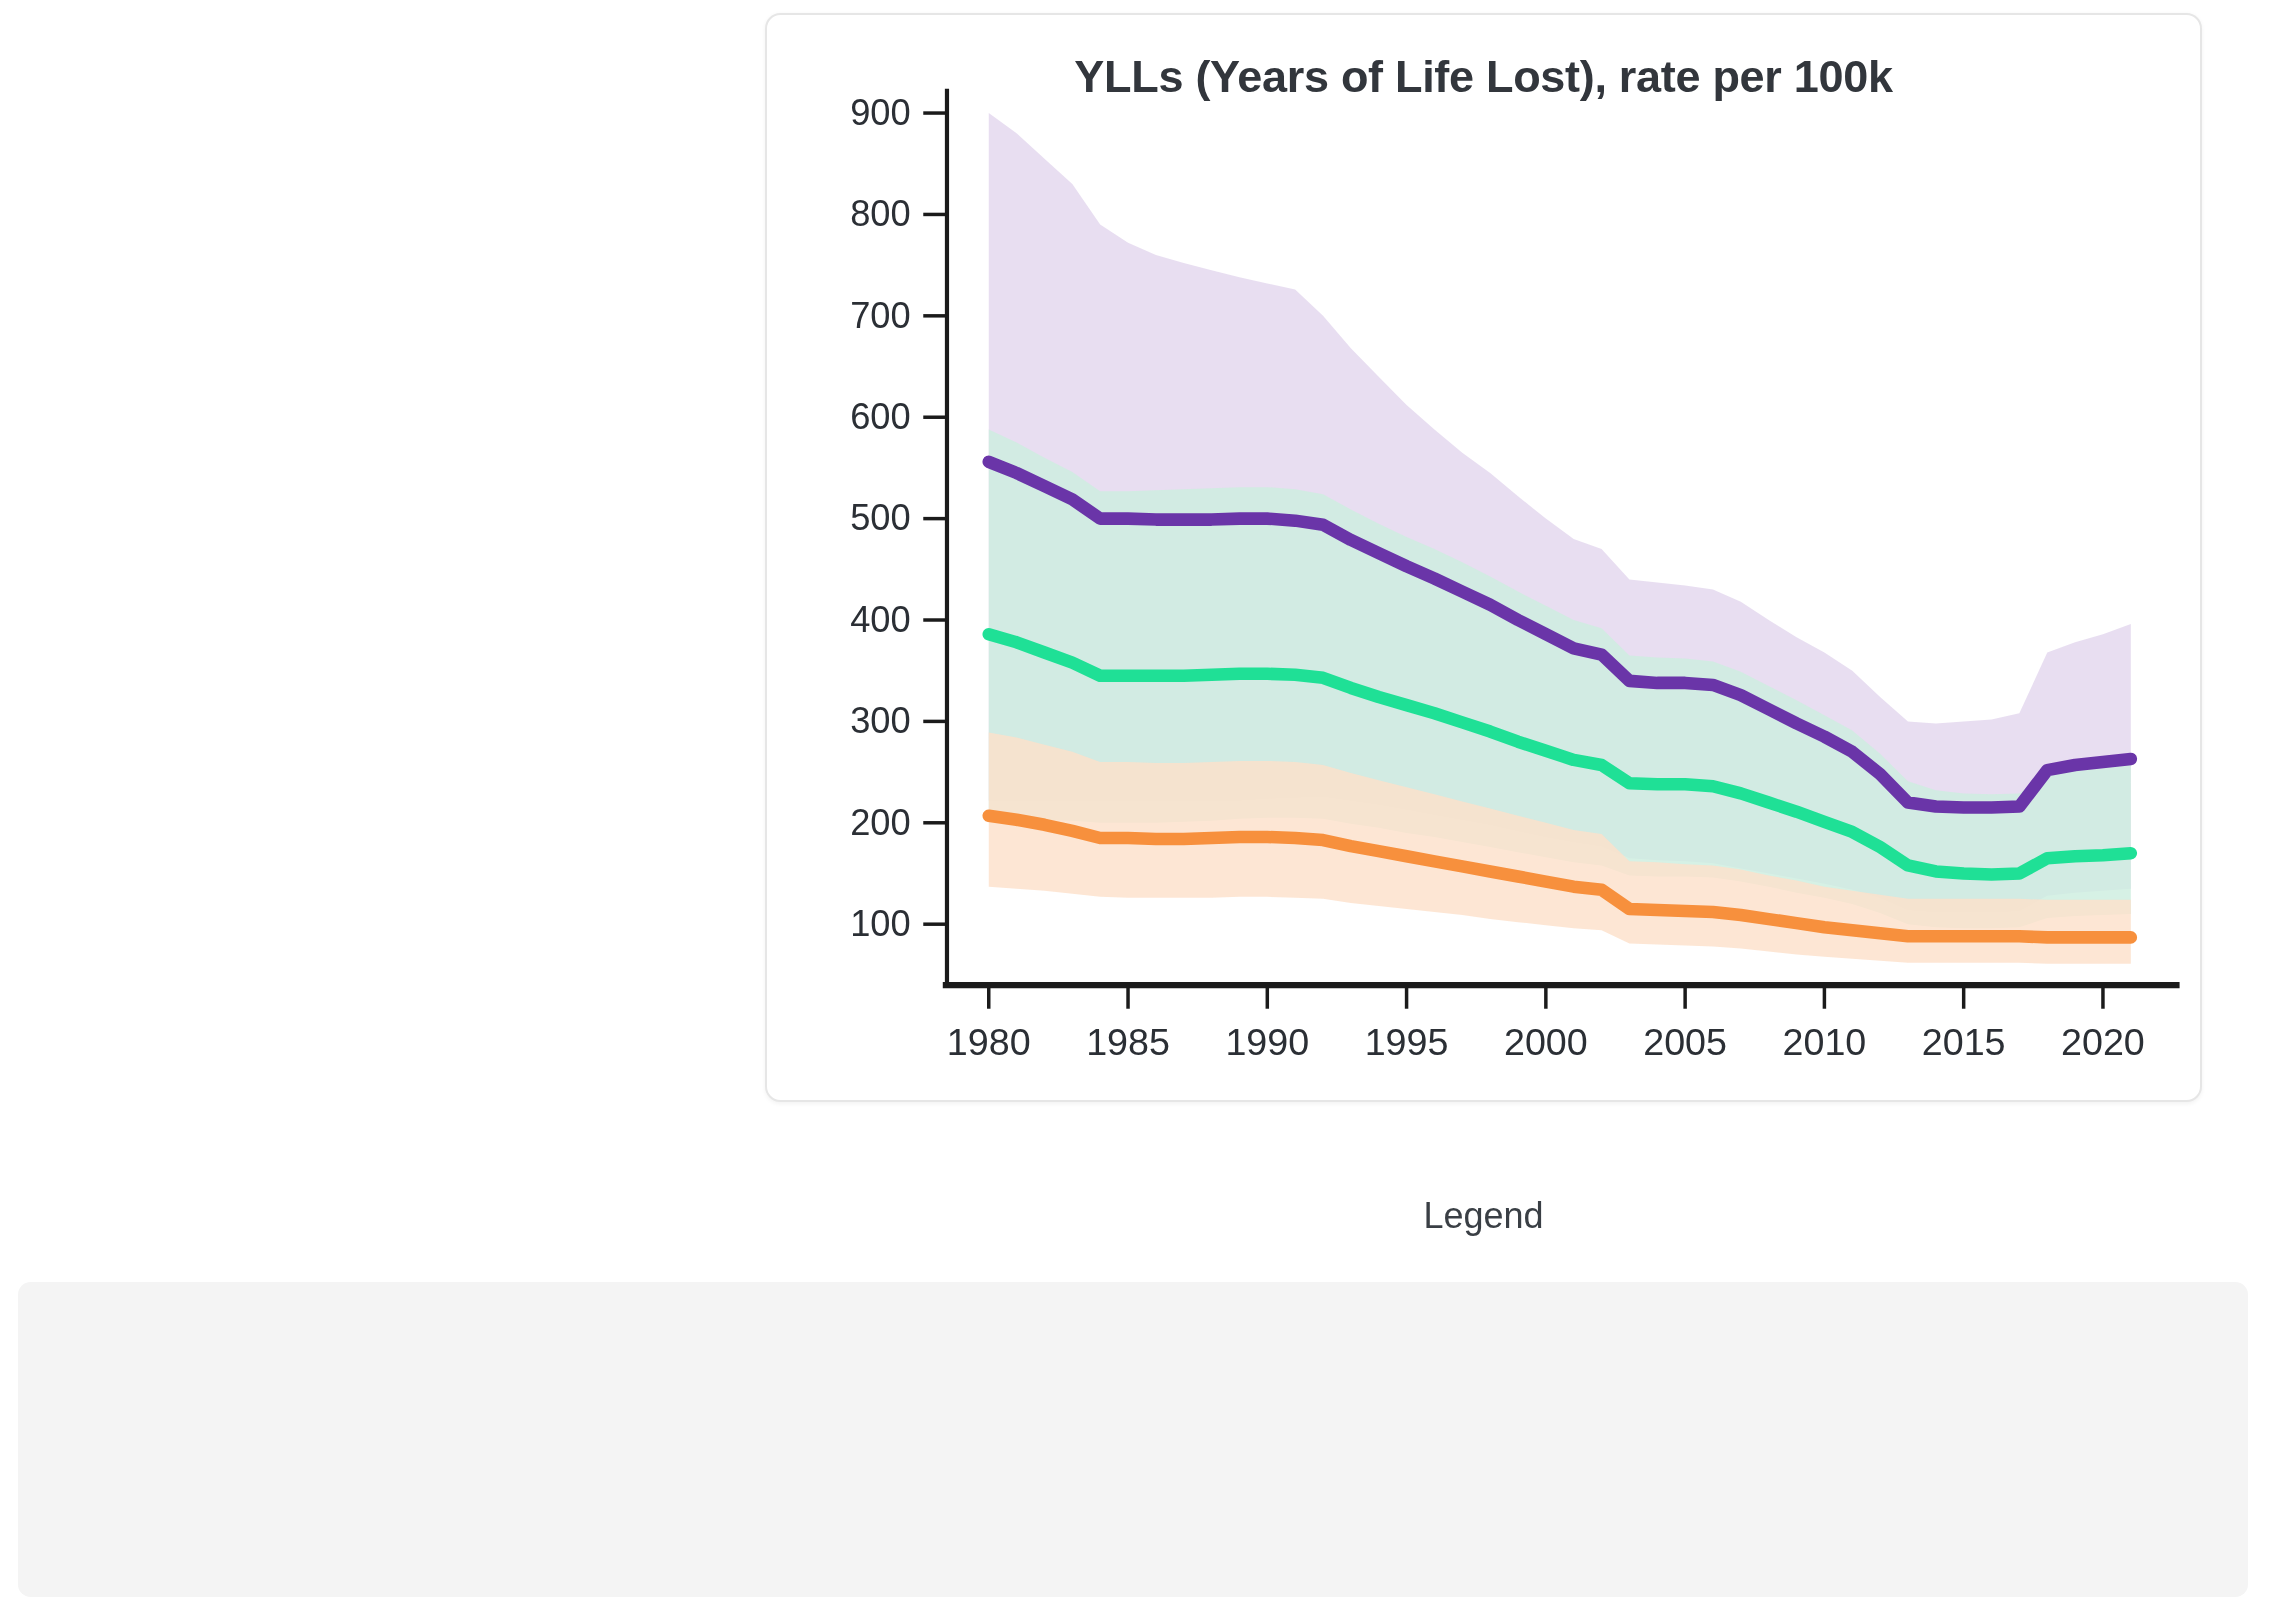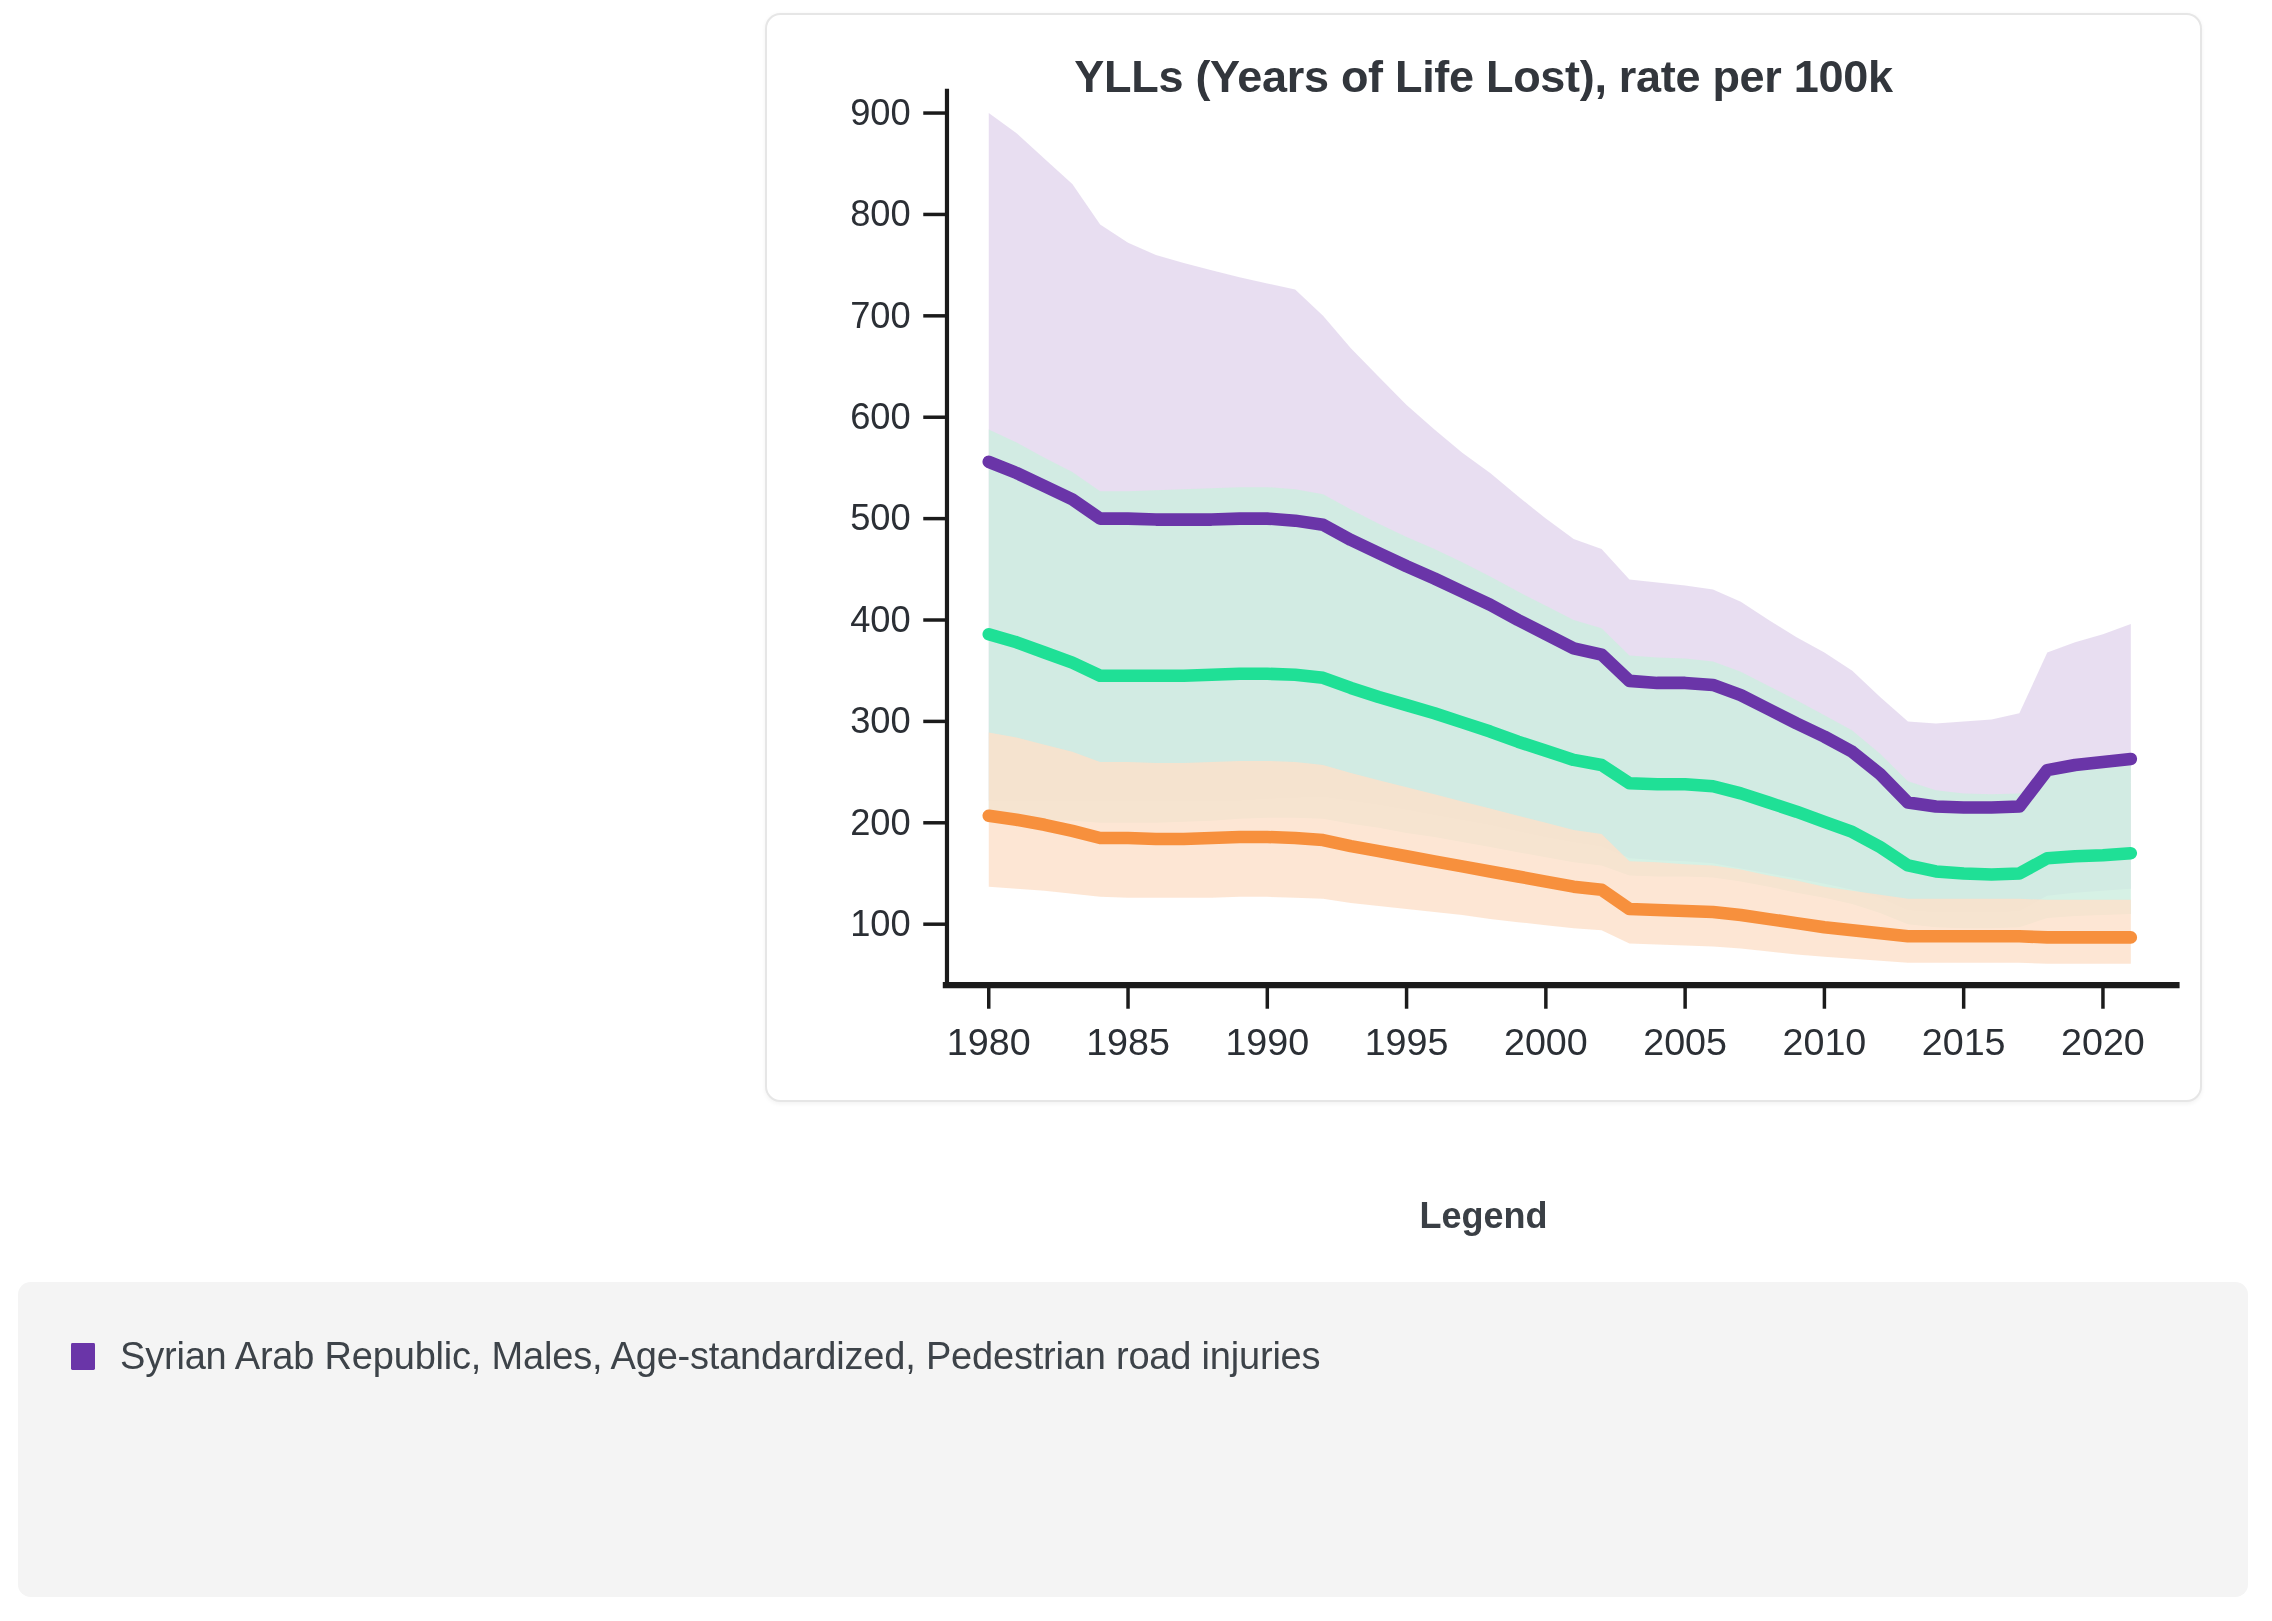--- a/index.html
+++ b/index.html
@@ -50,21 +50,21 @@
   #plot-svg { display:block; }
 
   
   #legend-title {
     position: absolute;
     left: 765px;
     top: 1195px;
     width: 1437px;
     text-align: center;
     font-size: 36px;
-    font-weight: bold;
+    font-weight: normal;
     color: #3a3f45;
   }
 
   #legend-panel {
     position: absolute;
     left: 18px;
     top: 1282px;
     width: 2230px;
     height: 315px;
     background: #f4f4f4;
@@ -152,18 +152,14 @@
           <path d="M317.9 887.1 L357.8 898.7 L397.8 913.3 L437.7 927.8 L477.6 946.7 L517.6 946.7 L557.5 946.7 L597.4 946.7 L637.3 945.2 L677.3 943.8 L717.2 943.8 L757.1 945.2 L797.1 949.6 L837.0 964.1 L876.9 977.2 L916.9 988.8 L956.8 1000.5 L996.7 1013.5 L1036.7 1026.6 L1076.6 1041.2 L1116.5 1054.2 L1156.4 1067.3 L1196.4 1074.6 L1236.3 1100.8 L1276.2 1102.2 L1316.2 1102.2 L1356.1 1105.1 L1396.0 1115.3 L1436.0 1128.4 L1475.9 1141.5 L1515.8 1156.0 L1555.8 1170.5 L1595.7 1192.3 L1635.6 1218.5 L1675.6 1227.2 L1715.5 1230.1 L1755.4 1231.6 L1795.3 1230.1 L1835.3 1208.3 L1875.2 1205.4 L1915.1 1204.0 L1955.1 1201.0 " fill="none" stroke="#1fe096" stroke-width="18" stroke-linejoin="round" stroke-linecap="round"></path>
           <path d="M317.9 1147.3 L357.8 1153.1 L397.8 1160.3 L437.7 1169.1 L477.6 1179.2 L517.6 1179.2 L557.5 1180.7 L597.4 1180.7 L637.3 1179.2 L677.3 1177.8 L717.2 1177.8 L757.1 1179.2 L797.1 1182.2 L837.0 1190.9 L876.9 1198.1 L916.9 1205.4 L956.8 1212.7 L996.7 1219.9 L1036.7 1227.2 L1076.6 1234.5 L1116.5 1241.7 L1156.4 1249.0 L1196.4 1253.4 L1236.3 1281.0 L1276.2 1282.4 L1316.2 1283.9 L1356.1 1285.3 L1396.0 1289.7 L1436.0 1295.5 L1475.9 1301.3 L1515.8 1307.2 L1555.8 1311.5 L1595.7 1315.9 L1635.6 1320.2 L1675.6 1320.2 L1715.5 1320.2 L1755.4 1320.2 L1795.3 1320.2 L1835.3 1321.7 L1875.2 1321.7 L1915.1 1321.7 L1955.1 1321.7 " fill="none" stroke="#f7903d" stroke-width="18" stroke-linejoin="round" stroke-linecap="round"></path>
         </g>
       </svg>
   </div>
 </div>
 
 <div id="legend-title">Legend</div>
 
 <div id="legend-panel">
-  <div class="legend-row">
-    <span class="legend-swatch" style="background: rgb(106, 53, 168);"></span>
-    <span class="legend-label">Syrian Arab Republic, Males, Age-standardized, Pedestrian road injuries</span>
-  </div>
 </div>
 
 
 </body></html>

